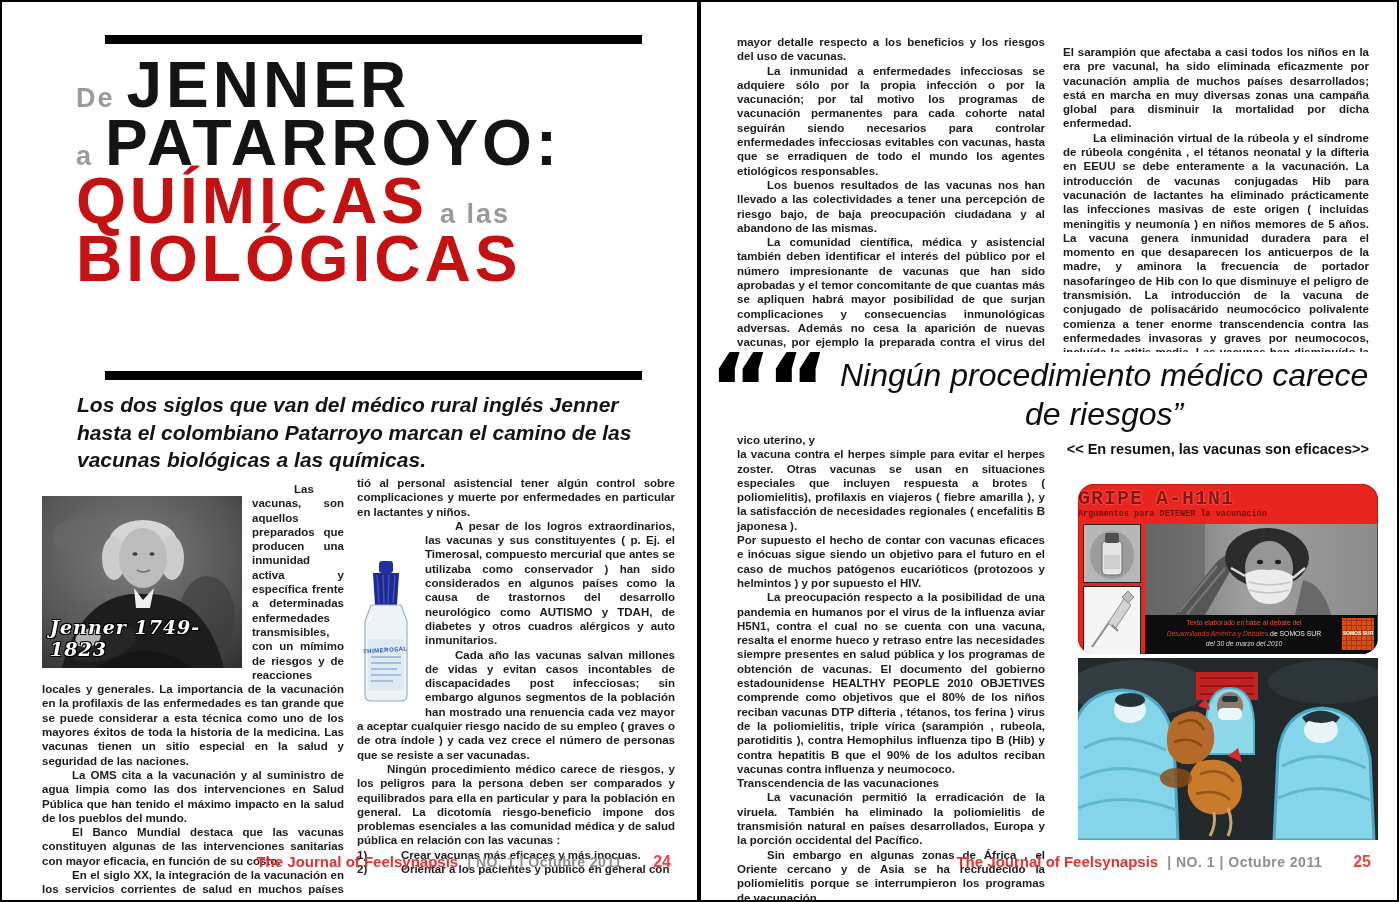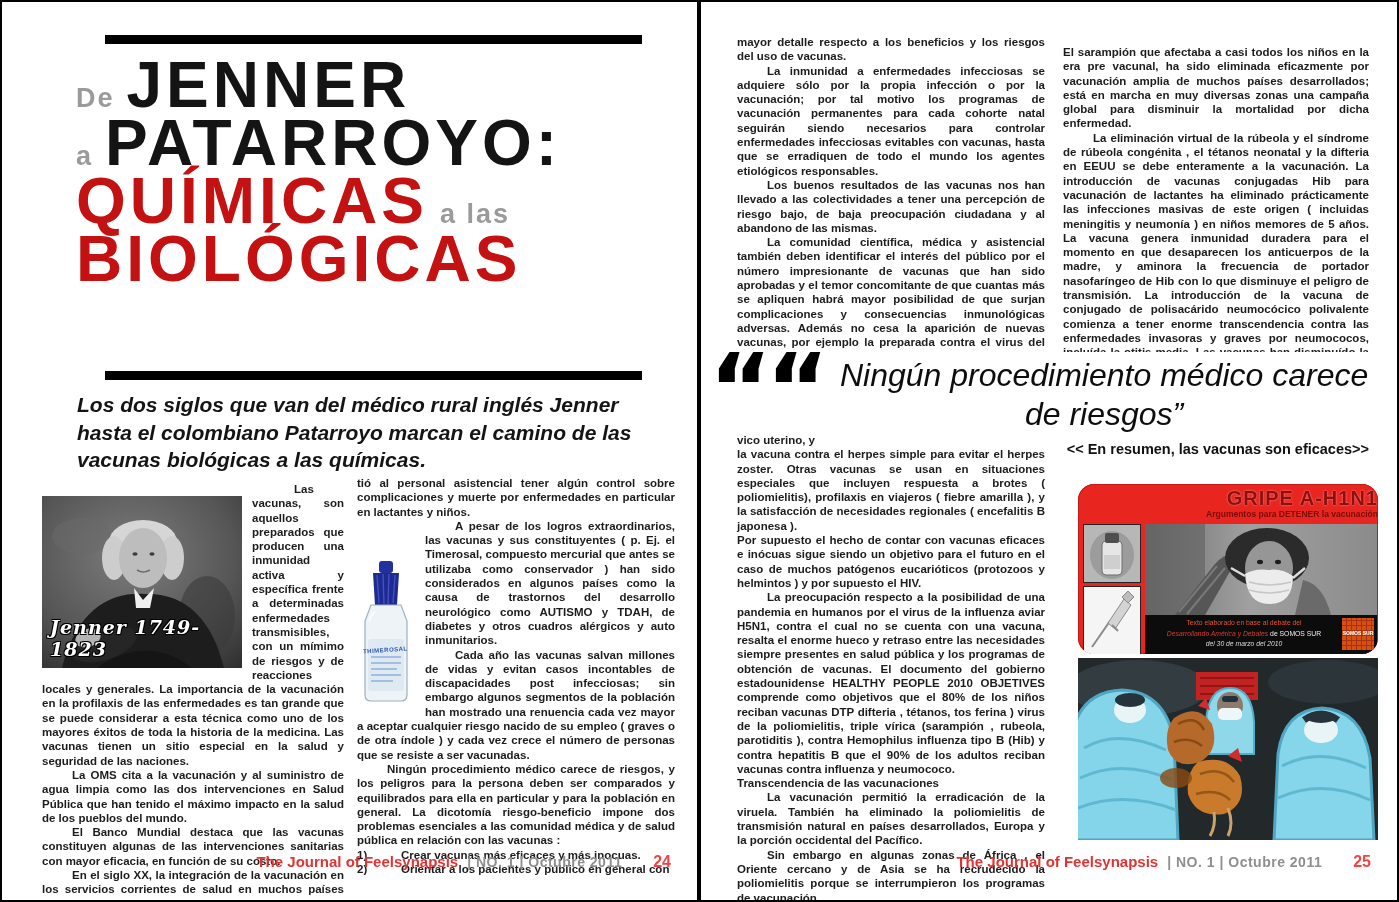--- a/index.html
+++ b/index.html
@@ -60,21 +60,21 @@
   .pq-text{flex:1;text-align:center;font-size:32px;font-style:italic;font-weight:500;
            color:#0d0d0d;line-height:1.22;padding:4px 6px 0 4px;}
 
   
   .resumen{position:absolute;left:362px;top:439px;width:306px;text-align:right;
            font-size:14.5px;font-weight:800;color:#111;}
 
   
   .poster{position:absolute;left:377px;top:482px;width:300px;height:170px;background:#e8261f;
           border-radius:16px;overflow:hidden;box-shadow:0 0 0 1px #c51a14 inset;}
-  .poster-head{height:37px;text-align:right;padding-top:3px;}
+  .poster-head{height:37px;text-align:left;padding-top:3px;font-family:Liberation Mono, monospace;}
   .poster-title{font-size:20px;font-weight:800;color:#8f0f0f;letter-spacing:1px;
                 text-shadow:0 0 2px #ff9f9f;}
   .poster-sub{font-size:8.5px;font-weight:700;color:#7a0b0b;margin-top:-1px;}
   .poster-body{display:flex;padding:0 5px;height:133px;}
   .thumbs{width:58px;flex:none;display:flex;flex-direction:column;gap:3px;}
   .thumb{background:#fff;border:1px solid #222;overflow:hidden;}
   .thumb1{height:57px;}
   .thumb2{height:68px;}
   .poster-main{flex:1;display:flex;flex-direction:column;margin-left:4px;}
   .girl{height:91px;overflow:hidden;background:#909090;}

